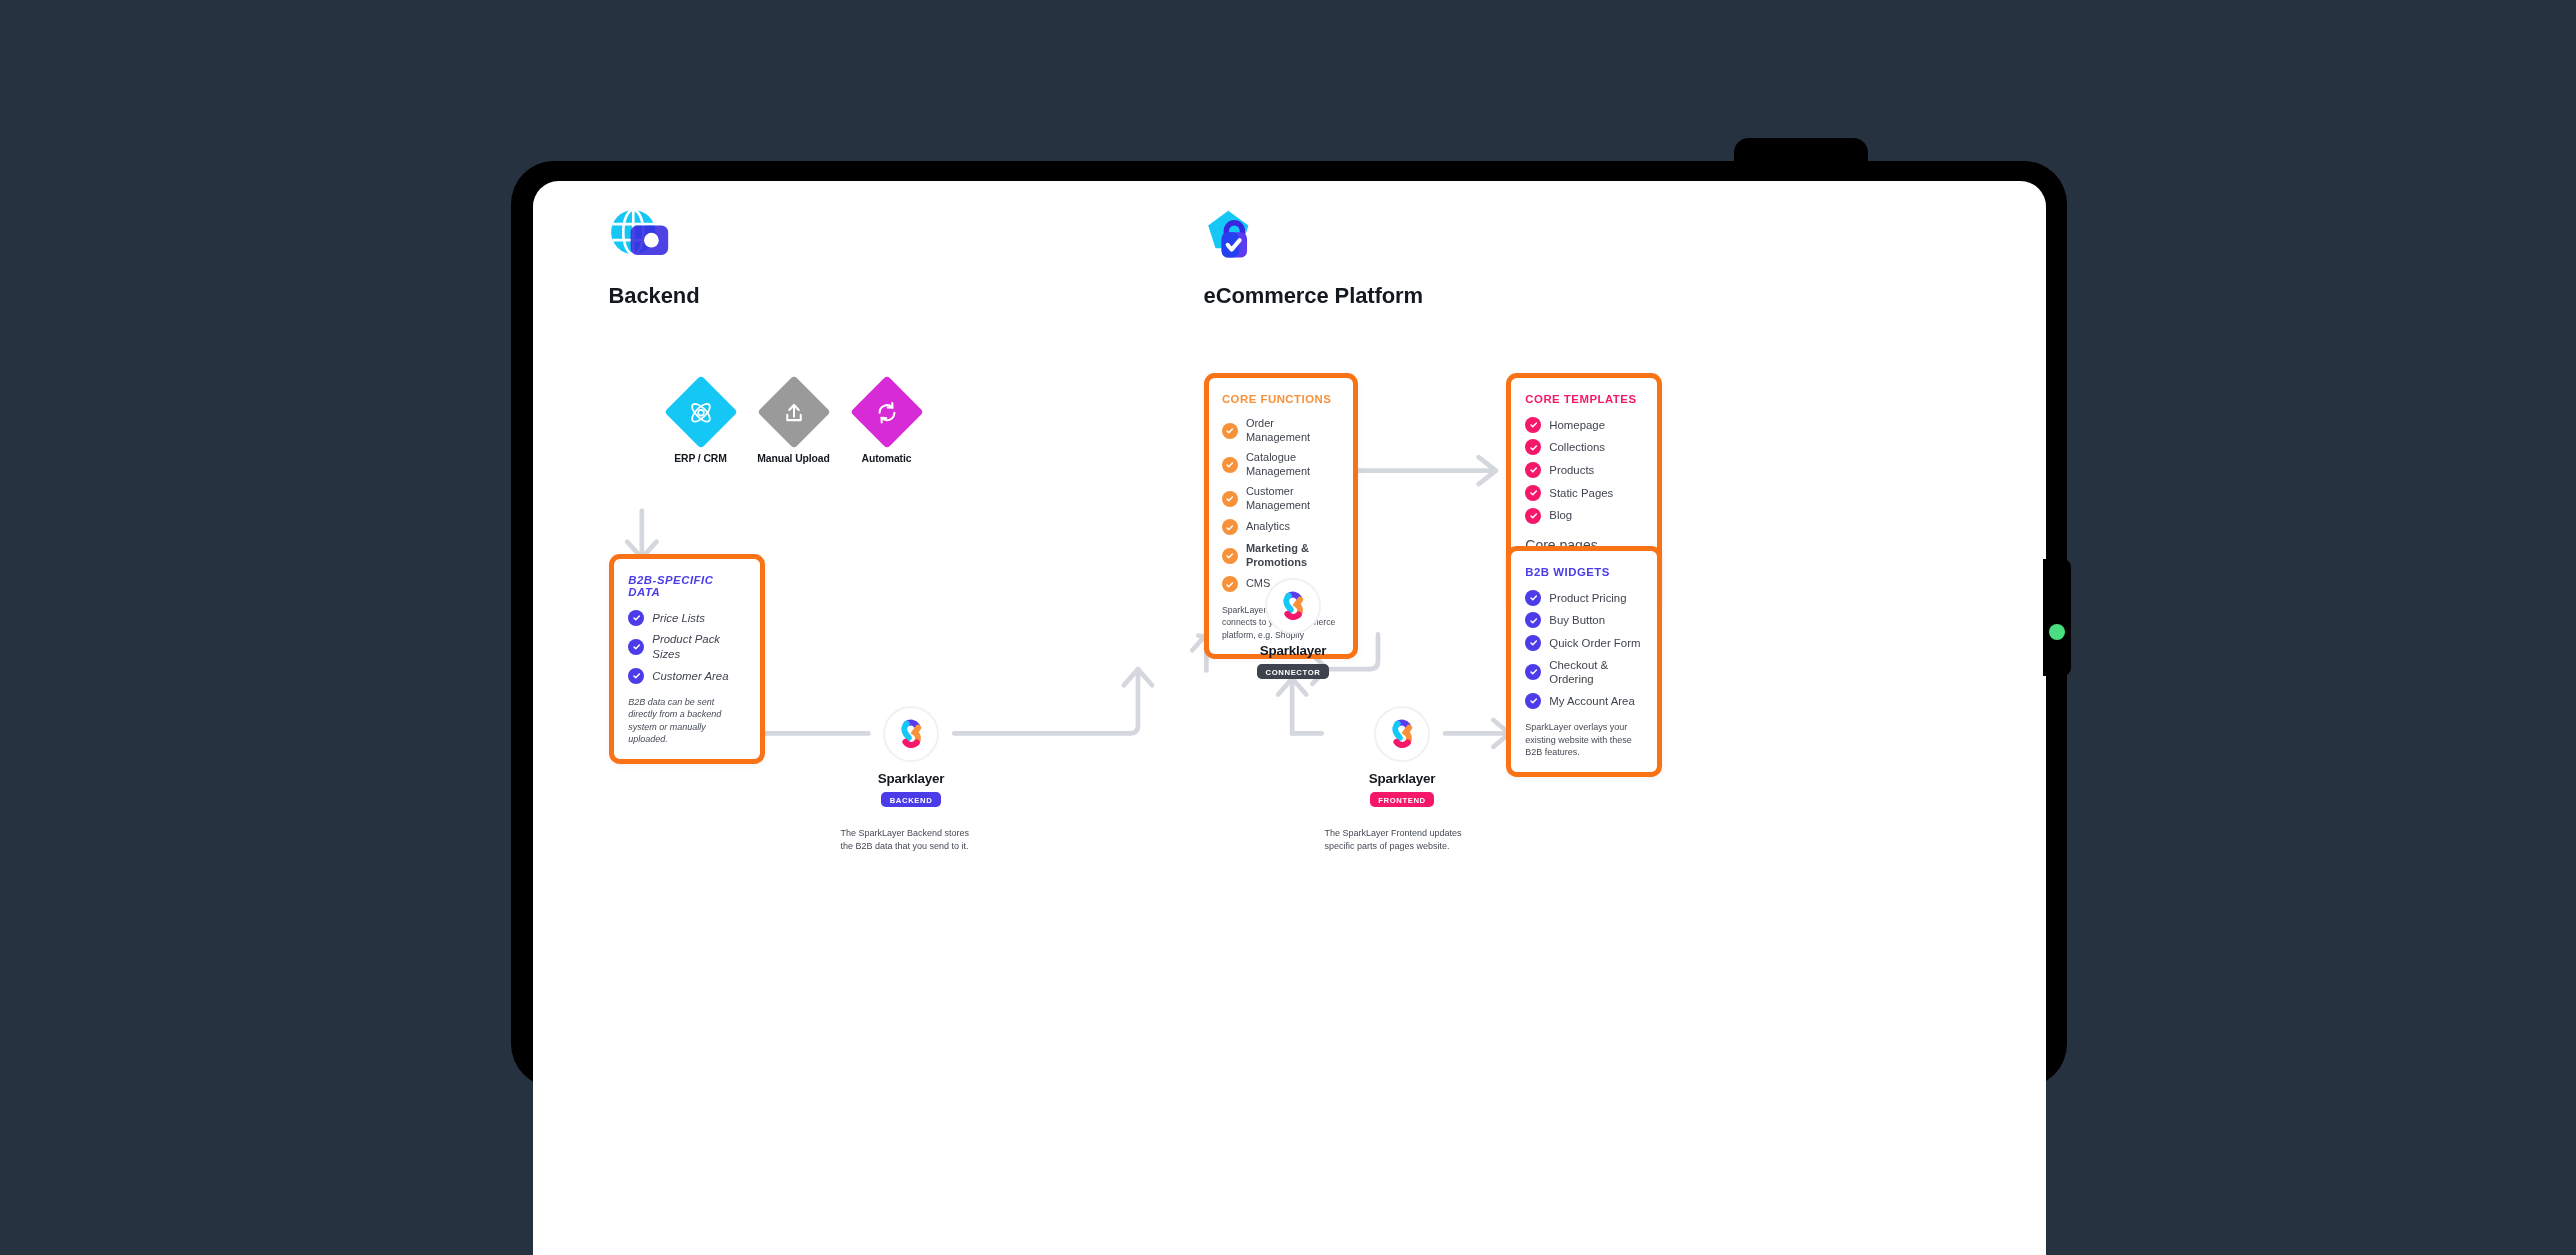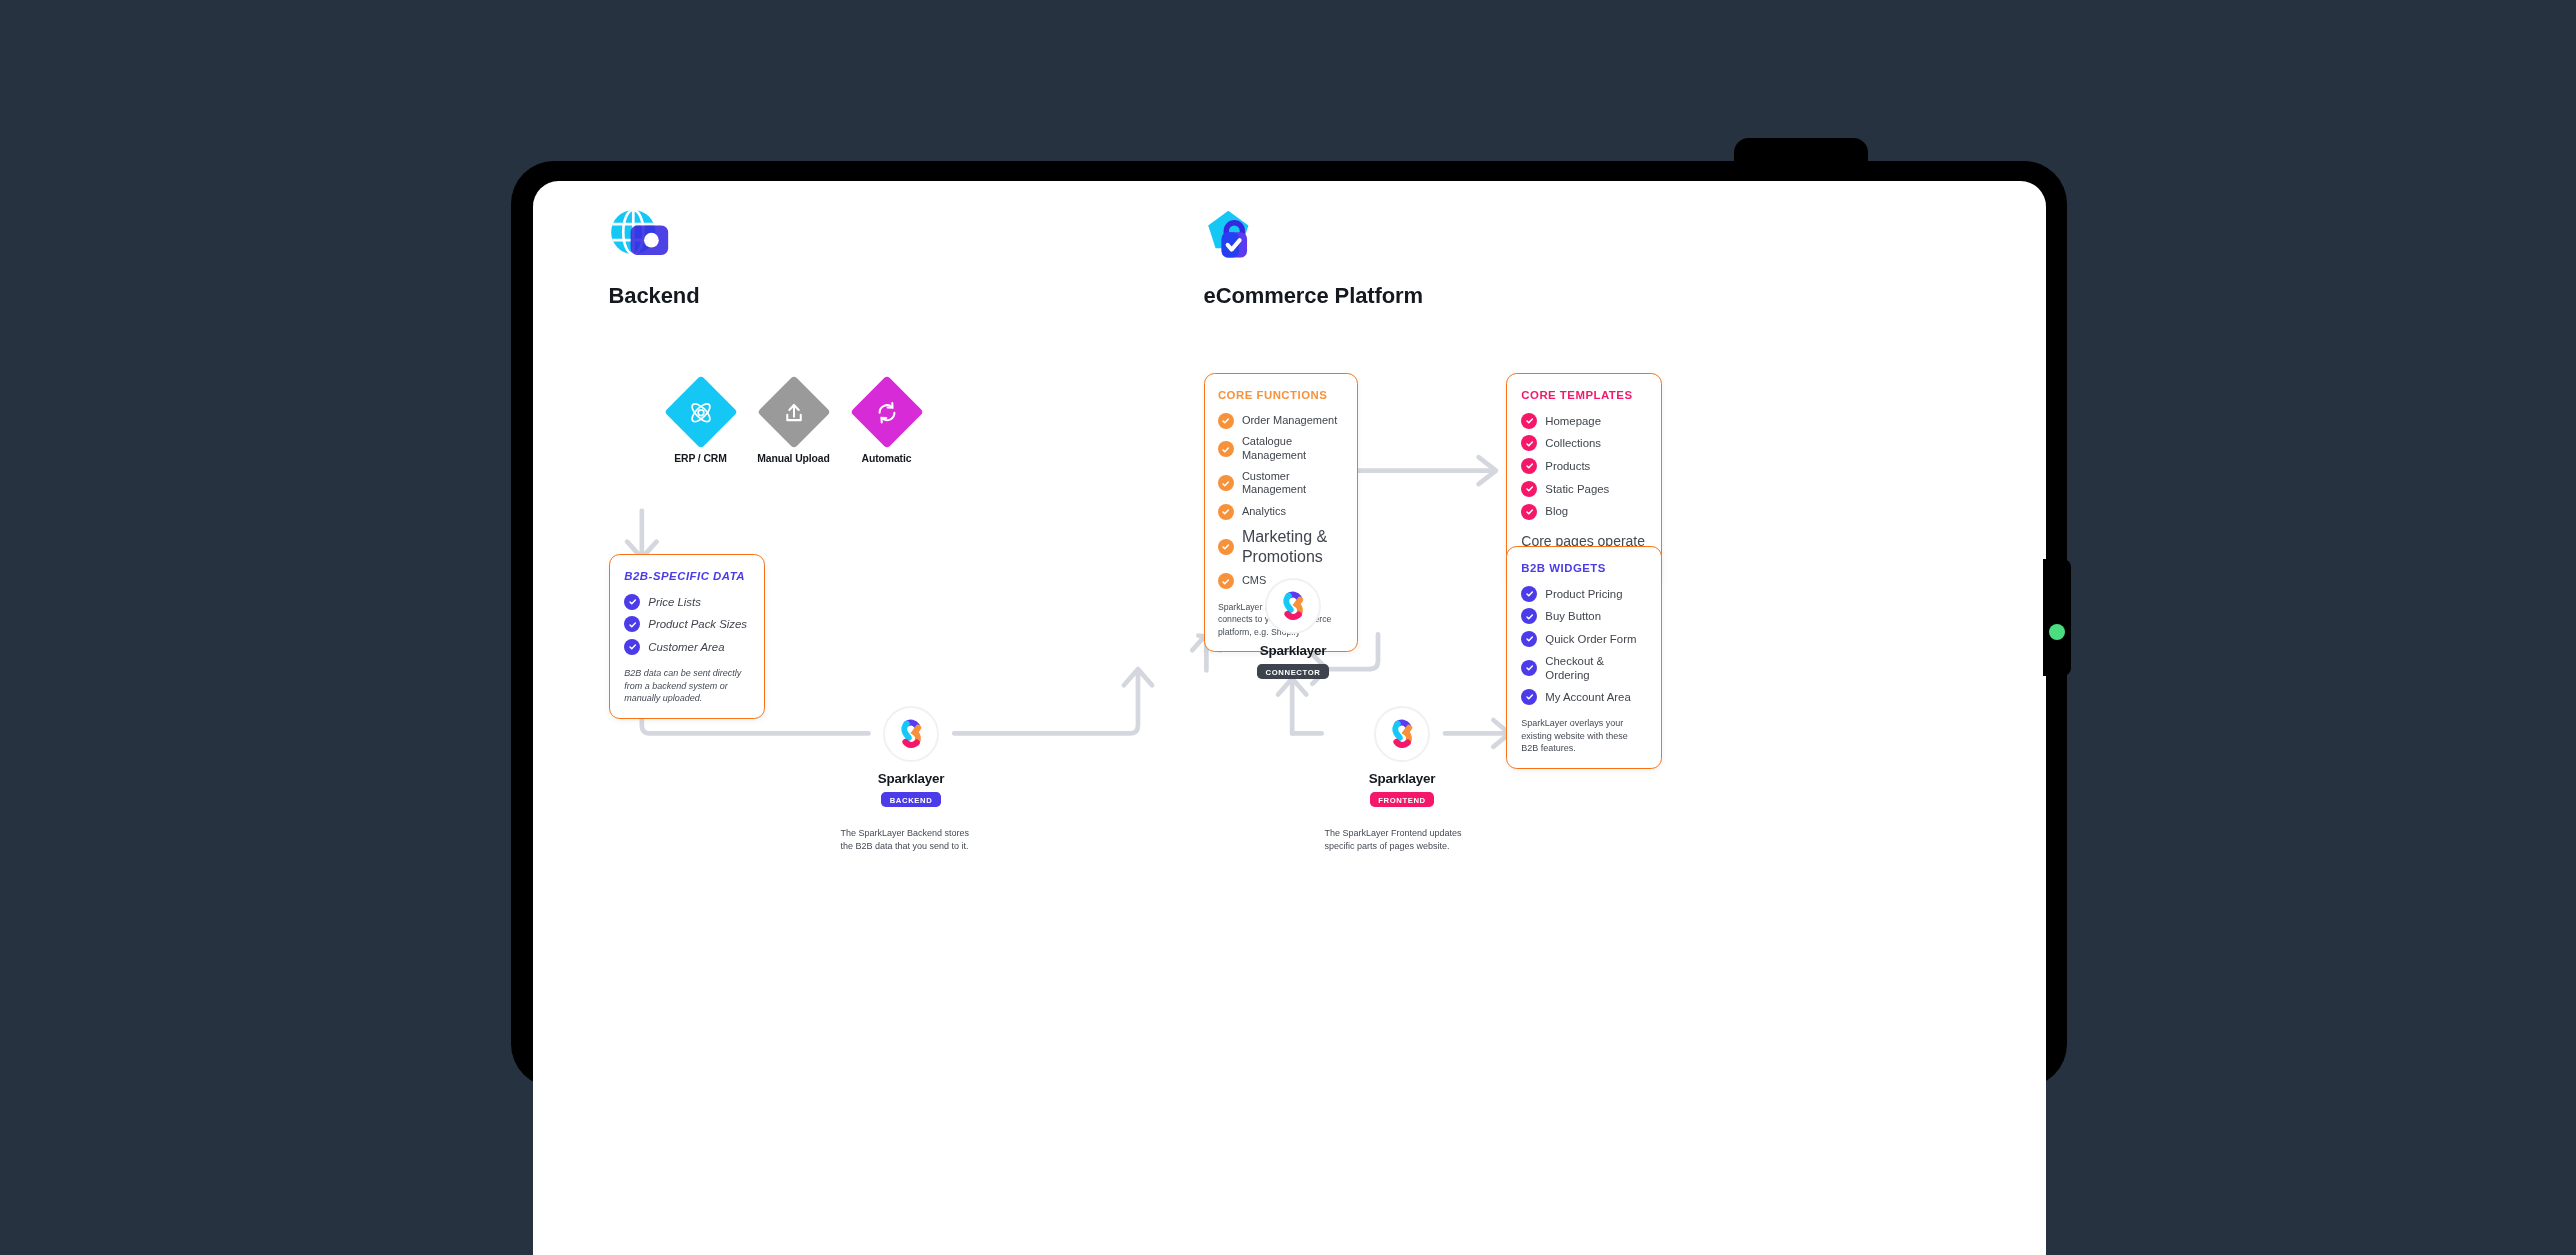--- a/index.html
+++ b/index.html
@@ -66,21 +66,21 @@
   }
   .diamond svg{transform:rotate(-45deg);}
   .diamond-label{
     margin-top:14.8px;font-size:10.4px;font-weight:700;color:#14181f;
     letter-spacing:-0.1px;white-space:nowrap;
   }
 
   
   .card{
     position:absolute;background:#fff;
-    border:1px solid #f97316;
+    border:5px solid #f97316;
     border-radius:10.7px;
     box-shadow:0 2px 6.7px rgba(16,24,40,.05);
     box-sizing:border-box;
   }
   .card-title{
     font-size:13.4px;font-weight:700;letter-spacing:0.5px;
     margin:0 0 12px 0;text-transform:uppercase;
   }
   .card ul{list-style:none;margin:0;padding:0;}
   .card li{
@@ -296,21 +296,21 @@
                 </svg>
             </span>
             <span style="font-size:11px;">Analytics</span>
           </li>
           <li>
             <span class="tick" style="background:#F7923B;">
               <svg width="9.4" height="9.4" viewBox="0 0 14 14">
                   <path d="M3,7.4 L5.6,10 L11,4.4" fill="none" stroke="#fff" stroke-width="2.2" stroke-linecap="round" stroke-linejoin="round"></path>
                 </svg>
             </span>
-            <span style="font-size:16px;">Marketing &amp; Promotions</span>
+            <span style="font-size:11px;font-weight:bold;">Marketing &amp; Promotions</span>
           </li>
           <li>
             <span class="tick" style="background:#F7923B;">
               <svg width="9.4" height="9.4" viewBox="0 0 14 14">
                   <path d="M3,7.4 L5.6,10 L11,4.4" fill="none" stroke="#fff" stroke-width="2.2" stroke-linecap="round" stroke-linejoin="round"></path>
                 </svg>
             </span>
             <span style="font-size:11px;">CMS</span>
           </li>
         </ul>

